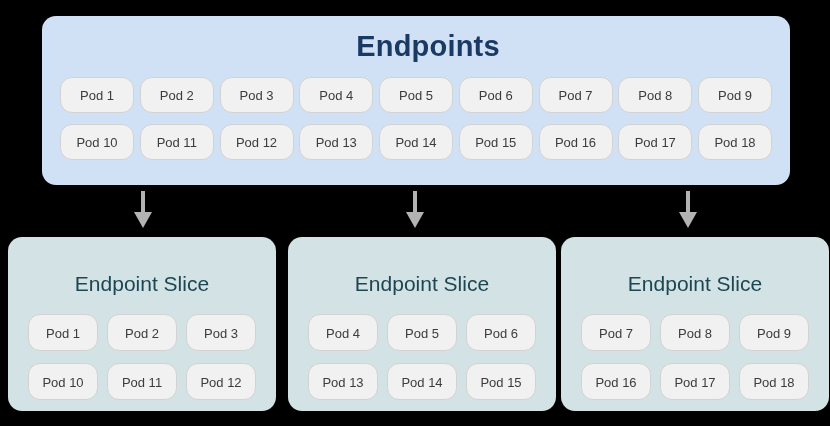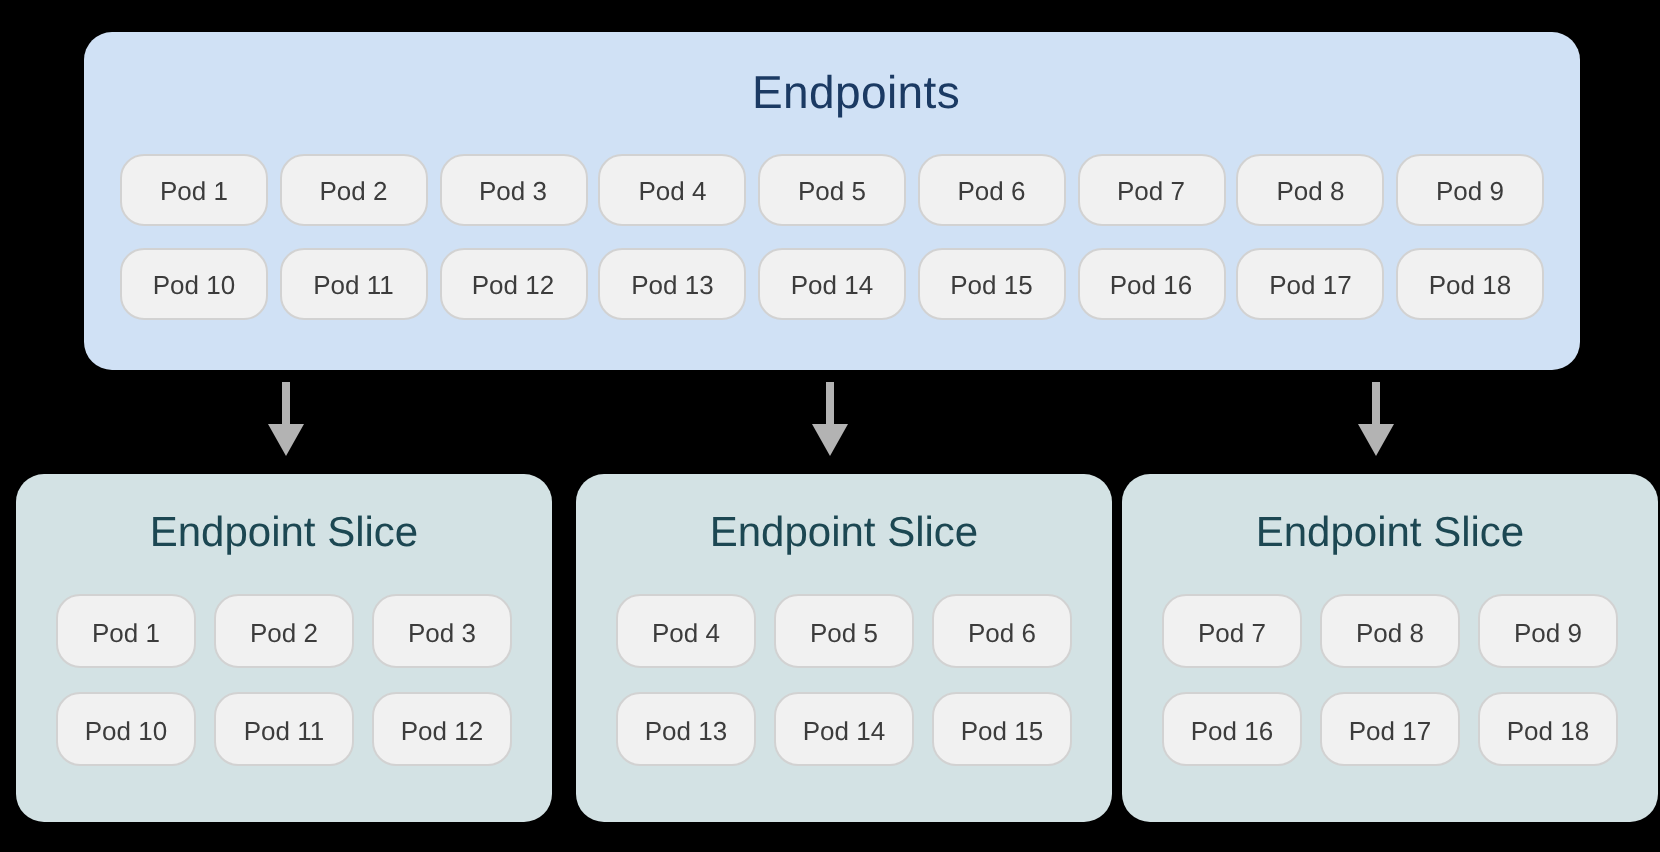--- a/index.html
+++ b/index.html
@@ -22,25 +22,25 @@
     top: 16px;
     width: 748px;
     height: 169px;
     background: #d0e1f5;
     border-radius: 14px;
     box-sizing: border-box;
   }
   #endpoints-title {
     text-align: center;
     color: #1b3a63;
-    font-size: 23px;
+    font-size: 29px;
     line-height: 23px;
     padding-top: 19px;
     letter-spacing: 0.2px;
-    font-weight: 400;
+    font-weight: 700;
     margin-left: 24px;
   }
   .endpoints-row {
     display: flex;
     justify-content: space-between;
     padding: 0 18px;
     box-sizing: border-box;
   }
   #endpoints-row-1 { margin-top: 19px; }
   #endpoints-row-2 { margin-top: 11px; }
@@ -84,21 +84,21 @@
   }
   #slice-panel-1 { left: 8px; }
   #slice-panel-2 { left: 288px; }
   #slice-panel-3 { left: 561px; }
 
   .slice-title {
     text-align: center;
     color: #1c4752;
     font-size: 21px;
     line-height: 21px;
-    padding-top: 19px;
+    padding-top: 36px;
     font-weight: 400;
   }
   .slice-row {
     display: flex;
     justify-content: space-between;
     padding: 0 20px;
     box-sizing: border-box;
   }
   .slice-row-1 { margin-top: 20px; }
   .slice-row-2 { margin-top: 12px; }

